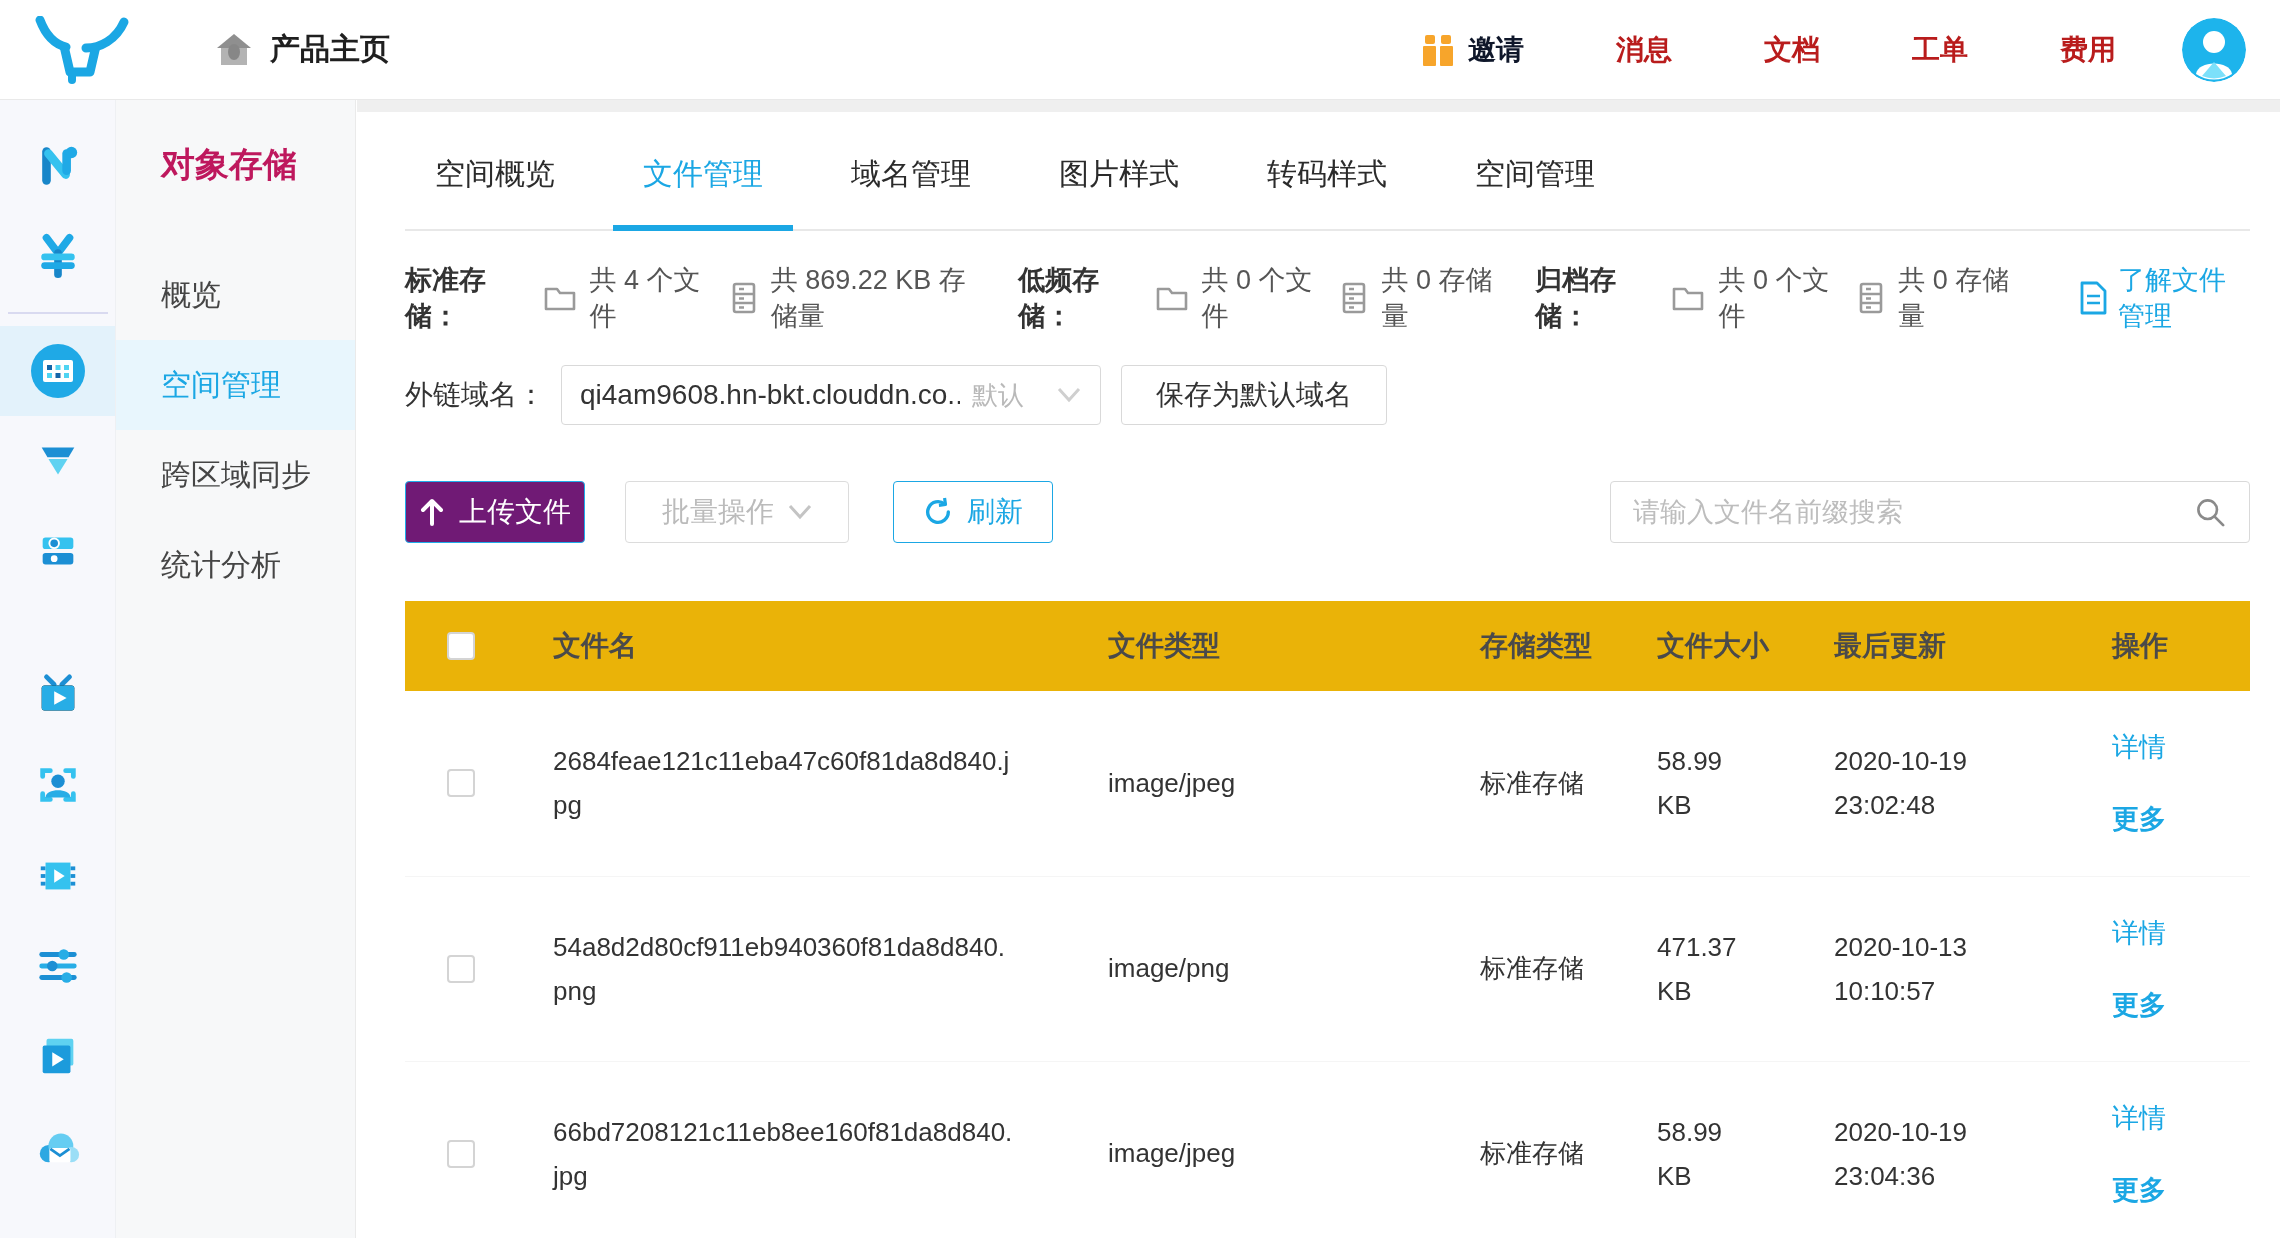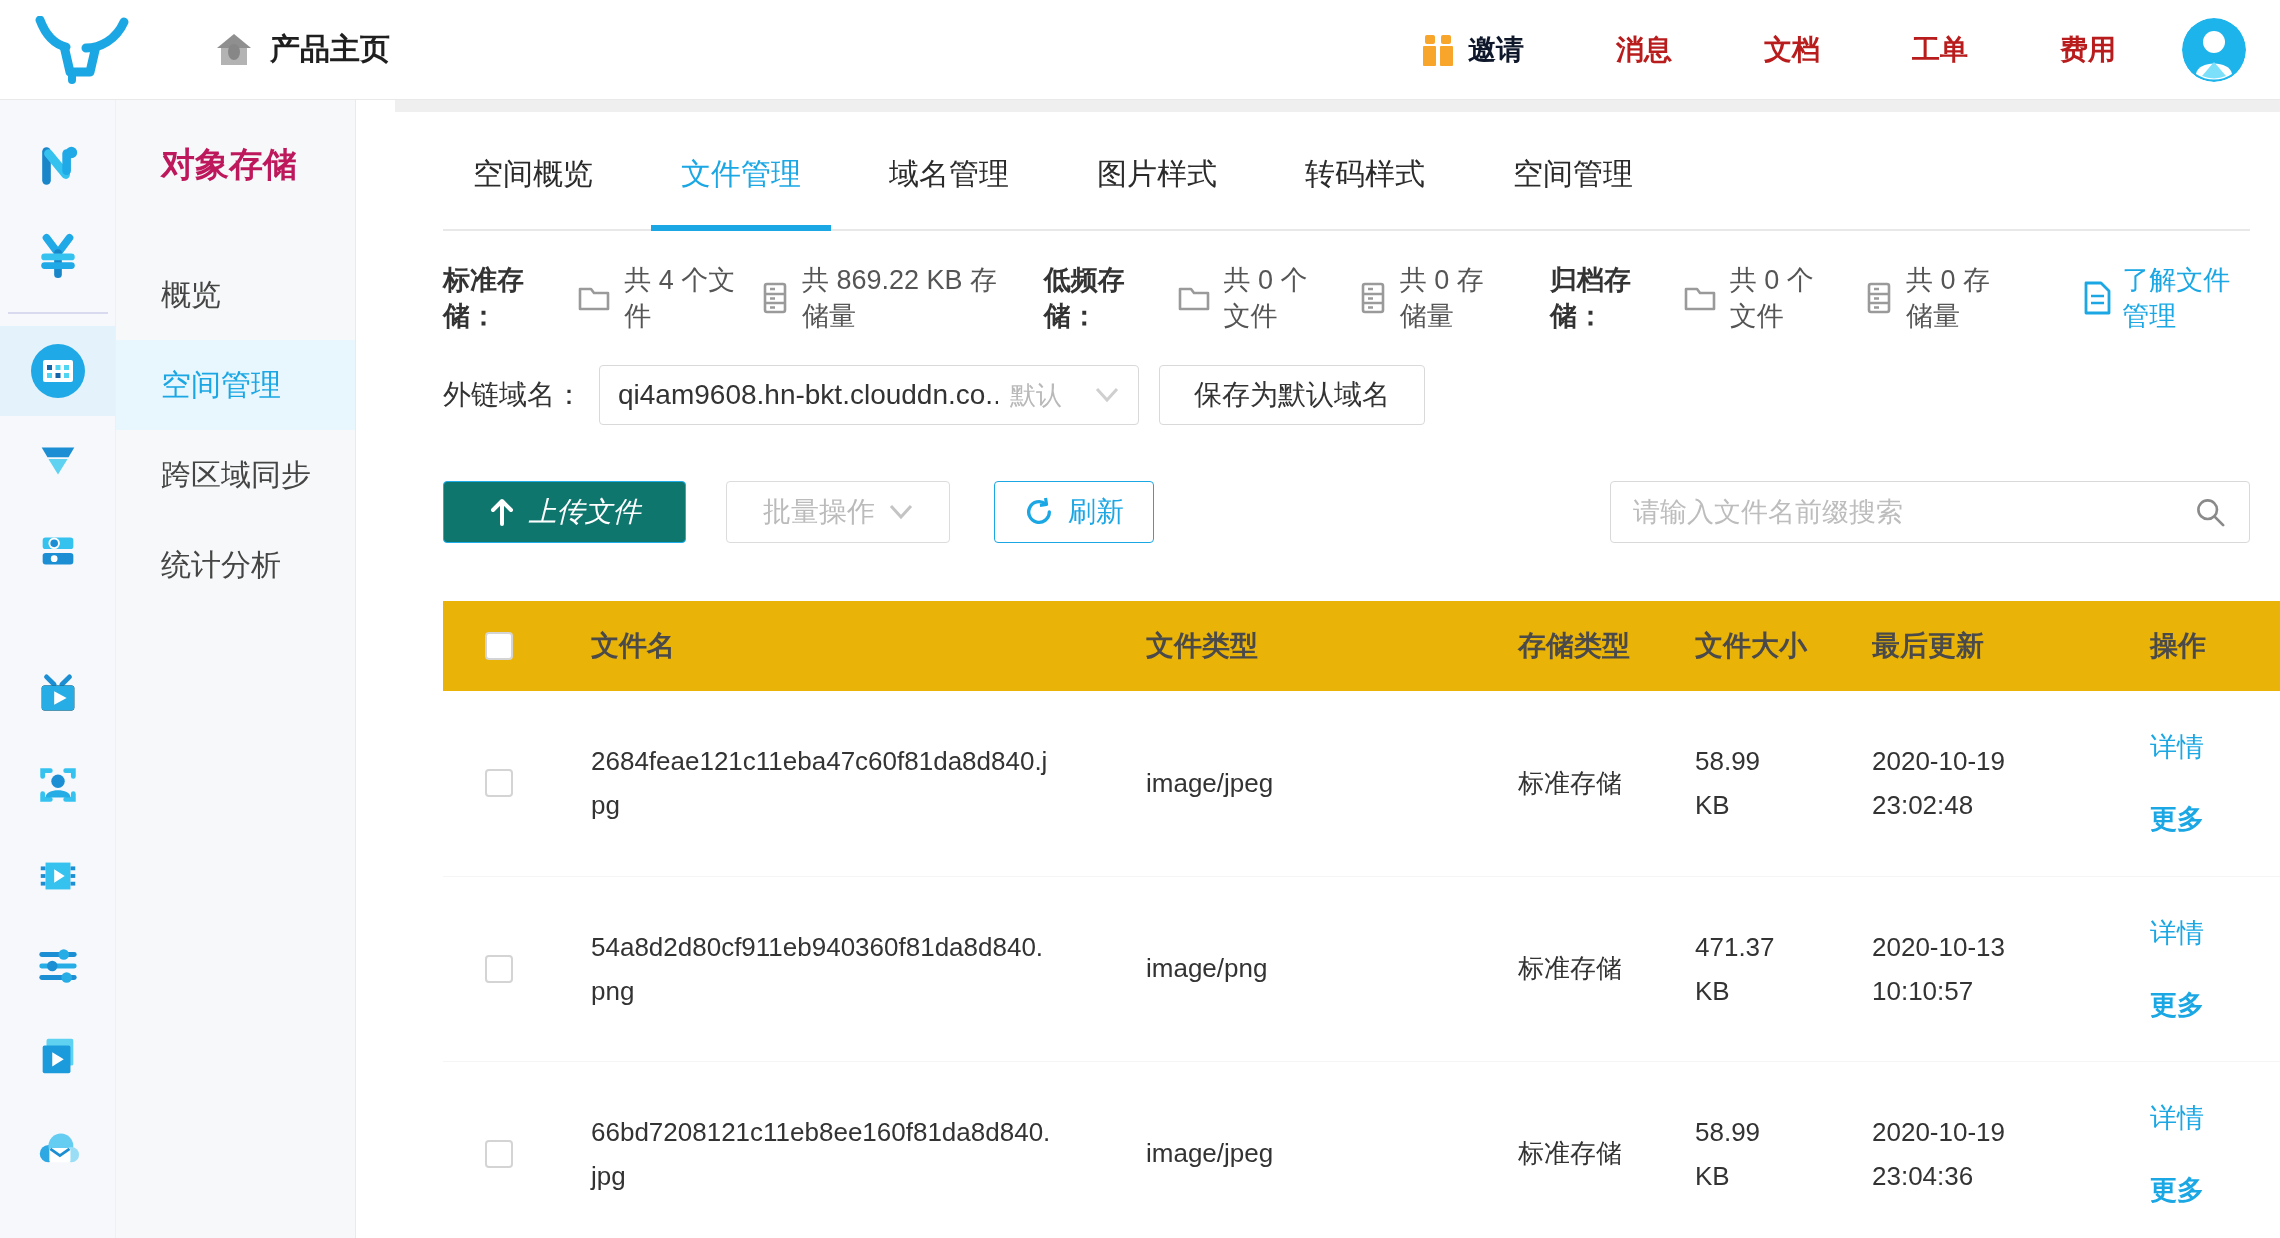--- a/index.html
+++ b/index.html
@@ -27,21 +27,21 @@
   .rail .divider{width:100px;height:2px;background:#d9daf0;margin:12px 0;flex:0 0 auto;}
   .rail .slot.active{background:#e3f2fb;}
   .rail .slot.gap-before{margin-top:55px;}
   
   .subbar{position:absolute;top:100px;left:116px;width:240px;bottom:0;background:#f7f8f9;border-right:1px solid #eaeaea;}
   .subbar .title{font-size:34px;font-weight:700;color:#be185d;padding:42px 0 0 45px;}
   .subbar ul{list-style:none;margin-top:62px;}
   .subbar li{height:90px;line-height:90px;padding-left:45px;font-size:30px;color:#454545;cursor:pointer;}
   .subbar li.active{background:#e8f6fd;color:#1ba7e4;}
   
-  .main{position:absolute;top:100px;left:357px;right:0;bottom:0;background:#fff;overflow:hidden;margin-left:38px;}
+  .main{position:absolute;top:100px;left:357px;right:0;bottom:0;background:#fff;overflow:hidden;}
   .strip{height:12px;background:#efefef;}
   .inner{padding:0 30px 0 48px;}
   
   .tabs{display:flex;margin-top:42px;border-bottom:2px solid #e8e8e8;}
   .tab{font-size:30px;color:#2b2b2b;padding:0 30px 34px 30px;margin-right:28px;cursor:pointer;position:relative;}
   .tab.active{color:#1ba7e4;}
   .tab.active::after{content:"";position:absolute;left:0;right:0;bottom:-2px;height:6px;background:#1ba7e4;}
   
   .stats{display:flex;align-items:center;margin-top:44px;height:46px;}
   .stats .lbl{font-weight:700;color:#333;font-size:27px;}
@@ -57,21 +57,21 @@
     padding:0 18px;margin-left:16px;cursor:pointer;background:#fff;}
   .dselect .val{font-size:28px;color:#333;white-space:nowrap;overflow:hidden;max-width:380px;}
   .dselect .badge{font-size:26px;color:#b9b9b9;margin-left:12px;white-space:nowrap;}
   .dselect svg{margin-left:auto;}
   .save-btn{height:60px;padding:0 34px;border:1px solid #d9d9d9;border-radius:4px;background:#fff;
     font-size:28px;color:#333;margin-left:20px;display:flex;align-items:center;cursor:pointer;}
   
   .toolbar{display:flex;align-items:center;margin-top:56px;}
   .btn{height:62px;border-radius:4px;display:flex;align-items:center;justify-content:center;font-size:28px;cursor:pointer;}
   .btn svg{margin-right:14px;}
-  .btn-upload{width:243px;background:#0f766e;color:#fff;border:1px solid #1fadea;font-style:italic;}
+  .btn-upload{width:180px;background:#701a75;color:#fff;border:1px solid #1fadea;}
   .btn-batch{width:224px;background:#fff;color:#bbbbbb;border:1px solid #dcdcdc;margin-left:40px;}
   .btn-batch svg{margin:0 0 0 14px;}
   .btn-refresh{width:160px;background:#fff;color:#1ba7e4;border:1px solid #1ba7e4;margin-left:44px;}
   .search{margin-left:auto;width:640px;height:62px;border:1px solid #d9d9d9;border-radius:4px;
     display:flex;align-items:center;padding:0 22px;background:#fff;}
   .search input{flex:1;border:none;outline:none;font-size:27px;color:#333;background:transparent;
     font-family:"Liberation Sans",sans-serif;}
   .search input::placeholder{color:#bdbdbd;}
   
   table{border-collapse:collapse;width:1845px;margin-top:58px;table-layout:fixed;}

